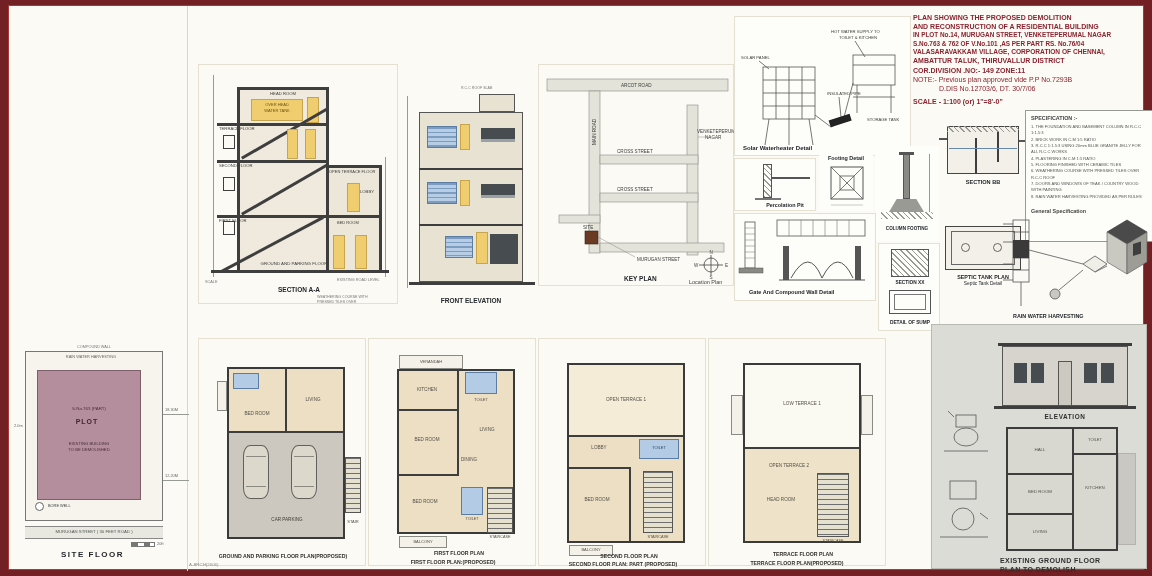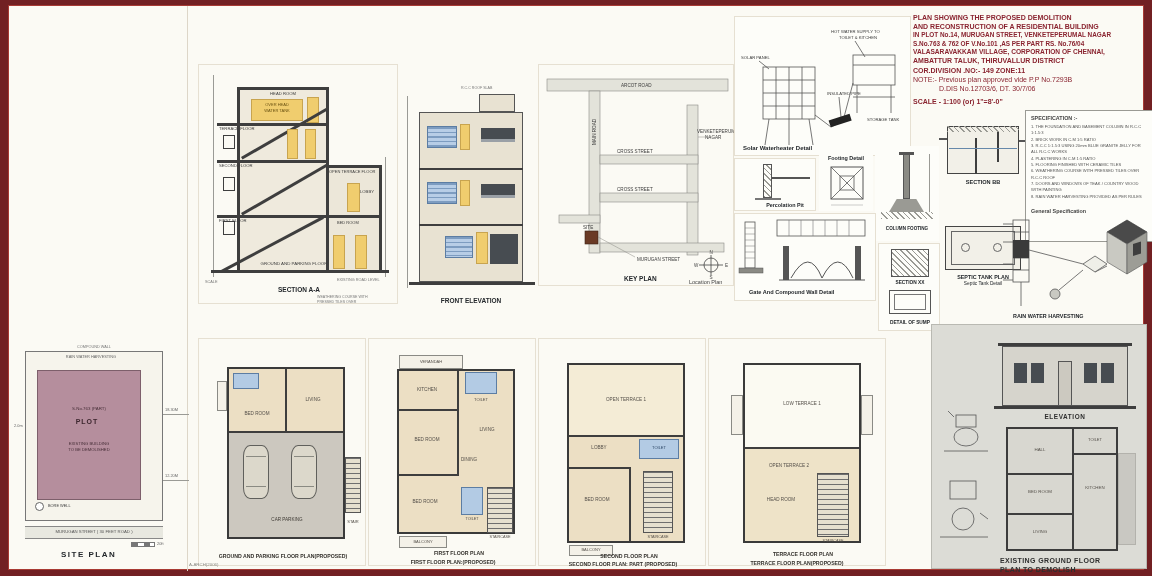--- a/index.html
+++ b/index.html
@@ -49,21 +49,21 @@
     <div class="lb" style="left:35px;top:160px;font-size:3.9px">BORE WELL</div>
     <div class="dim" style="left:150px;top:70px;width:26px;height:.5px"></div>
     <div class="lb" style="left:152px;top:64px;font-size:3.9px;color:#666">18.30M</div>
     <div class="dim" style="left:150px;top:136px;width:26px;height:.5px"></div>
     <div class="lb" style="left:152px;top:130px;font-size:3.9px;color:#666">12.20M</div>
     <div class="lb" style="left:1px;top:80px;font-size:3.9px;color:#666">2.0m</div>
     <div class="p" style="left:12px;top:182px;width:138px;height:13px;background:#e8e8e0;border-top:1px solid #888;border-bottom:1px solid #888"></div>
     <div class="lb c" style="left:81px;top:186px;font-size:4.3px;color:#555">MURUGAN STREET ( 30 FEET ROAD )</div>
     <div class="p" style="left:118px;top:198px;width:24px;height:5px;border:.5px solid #777;background:repeating-linear-gradient(90deg,#777 0 6px,#fff 6px 12px)"></div>
     <div class="lb" style="left:144px;top:198px;font-size:3.9px;color:#666">20ft</div>
-    <div class="cp" style="left:48px;top:206px;font-size:8px;letter-spacing:1.5px">SITE PLAN</div>
+    <div class="cp" style="left:48px;top:206px;font-size:8px;letter-spacing:1.5px">SITE FLOOR</div>
   </div>
 
   <div class="panelbox" style="left:189px;top:58px;width:200px;height:240px">
     <div class="dim" style="left:14px;top:10px;width:.5px;height:202px"></div>
     <div class="dim" style="left:186px;top:92px;width:.5px;height:120px"></div>
     <div class="fill" style="left:38px;top:24px;width:89px;height:181px"></div>
     <div class="fill" style="left:127px;top:102px;width:55px;height:103px;background:#ece7d9"></div>
     <div class="wall" style="left:38px;top:22px;width:92px;height:2.5px"></div>
     <div class="wall" style="left:38px;top:22px;width:2.5px;height:186px"></div>
     <div class="wall" style="left:127px;top:22px;width:2.5px;height:186px"></div>

